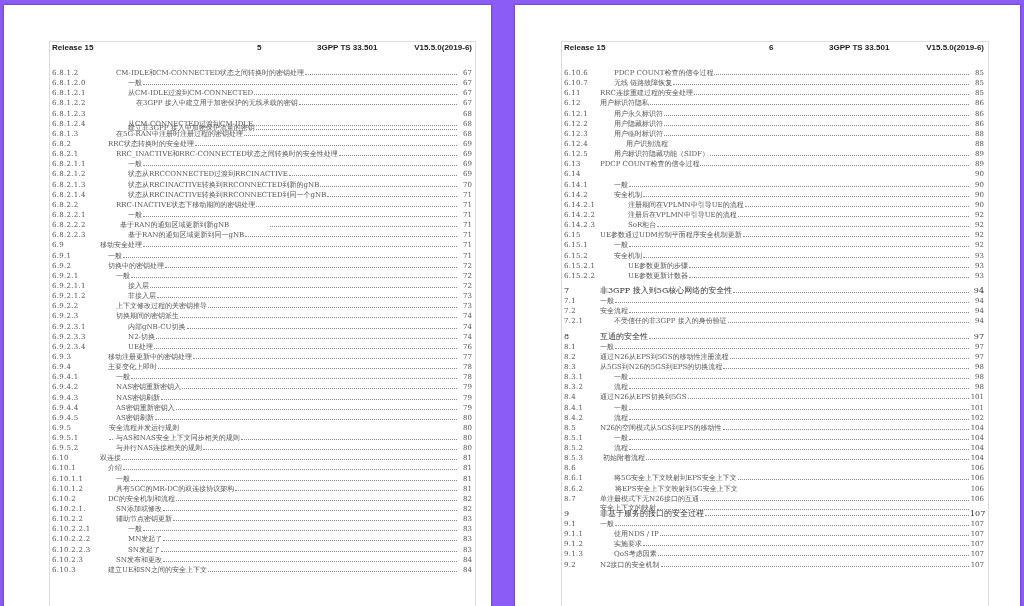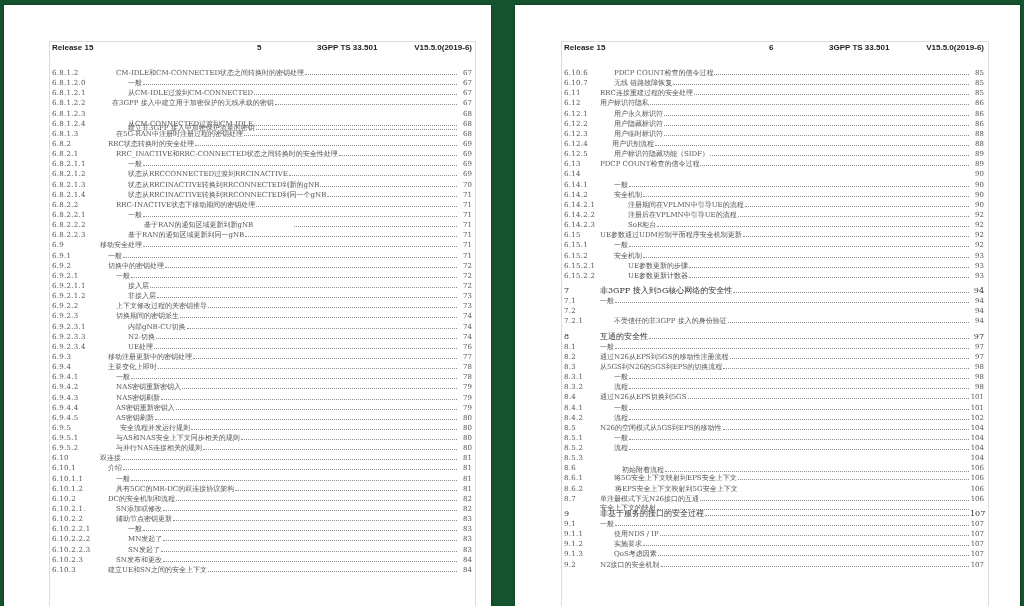--- a/index.html
+++ b/index.html
@@ -2,21 +2,21 @@
 <html><head>
   <meta charset="utf-8">
   <style>
     html, body { margin: 0; padding: 0; }
     body {
       width: 1024px; height: 606px; overflow: hidden;
       background: #6b6b6b;
       position: relative;
       font-family: "DejaVu Serif", serif;
     }
-    .viewer { position: absolute; inset: 0; background: #14532d; }
+    .viewer { position: absolute; inset: 0; background: #8b5cf6; }
     .page {
       position: absolute; top: 5px; height: 620px;
       background: #ffffff;
       box-shadow: 0 0 2px rgba(0,0,0,0.5);
       overflow: hidden;
     }
     .page.left { left: 4px; width: 487px; }
     .page.right { left: 515px; width: 505px; }
     .frame {
       position: absolute; top: 36px; bottom: -20px;
@@ -94,21 +94,21 @@
         <div class="row">
           <span class="num">6.8.1.2.1</span>
           <span class="title" style="left: 76px;">
             <span class="t">从CM-IDLE过渡到CM-CONNECTED</span>
             <span class="dots"></span>
           </span>
           <span class="pg">67</span>
         </div>
         <div class="row">
           <span class="num">6.8.1.2.2</span>
-          <span class="title" style="left: 60px;">
+          <span class="title" style="left: 84px;">
             <span class="t">在3GPP 接入中建立用于加密保护的无线承载的密钥</span>
             <span class="dots"></span>
           </span>
           <span class="pg">67</span>
         </div>
         <div class="row">
           <span class="num">6.8.1.2.3</span>
           <span class="title" style="left: 76px; margin-top: 14px;">
             <span class="t">建立非3GPP 接入中加密保护流量的密钥</span>
             <span class="dots"></span>
@@ -190,21 +190,21 @@
         <div class="row">
           <span class="num">6.8.2.2.1</span>
           <span class="title" style="left: 76px;">
             <span class="t">一般</span>
             <span class="dots"></span>
           </span>
           <span class="pg">71</span>
         </div>
         <div class="row">
           <span class="num">6.8.2.2.2</span>
-          <span class="title" style="left: 92px; gap: 40px;">
+          <span class="title" style="left: 68px; gap: 40px;">
             <span class="t">基于RAN的通知区域更新到新gNB</span>
             <span class="dots"></span>
           </span>
           <span class="pg">71</span>
         </div>
         <div class="row">
           <span class="num">6.8.2.2.3</span>
           <span class="title" style="left: 76px;">
             <span class="t">基于RAN的通知区域更新到同一gNB</span>
             <span class="dots"></span>
@@ -350,21 +350,21 @@
         <div class="row">
           <span class="num">6.9.4.5</span>
           <span class="title" style="left: 64px;">
             <span class="t">AS密钥刷新</span>
             <span class="dots"></span>
           </span>
           <span class="pg">80</span>
         </div>
         <div class="row">
           <span class="num">6.9.5</span>
-          <span class="title" style="left: 68px;">
+          <span class="title" style="left: 56px; flex-direction: column;">
             <span class="t">安全流程并发运行规则</span>
             <span class="dots"></span>
           </span>
           <span class="pg">80</span>
         </div>
         <div class="row">
           <span class="num">6.9.5.1</span>
           <span class="title" style="left: 64px;">
             <span class="t">与AS和NAS安全上下文同步相关的规则</span>
             <span class="dots"></span>
@@ -538,21 +538,21 @@
         <div class="row">
           <span class="num">6.12.3</span>
           <span class="title" style="left: 50px;">
             <span class="t">用户临时标识符</span>
             <span class="dots"></span>
           </span>
           <span class="pg">88</span>
         </div>
         <div class="row">
           <span class="num">6.12.4</span>
-          <span class="title" style="left: 48px;">
+          <span class="title" style="left: 61px; flex-direction: column;">
             <span class="t">用户识别流程</span>
             <span class="dots"></span>
           </span>
           <span class="pg">88</span>
         </div>
         <div class="row">
           <span class="num">6.12.5</span>
           <span class="title" style="left: 50px;">
             <span class="t">用户标识符隐藏功能（SIDF）</span>
             <span class="dots"></span>
@@ -662,20 +662,24 @@
         <div class="row">
           <span class="num">7.1</span>
           <span class="title" style="left: 36px;">
             <span class="t">一般</span>
             <span class="dots"></span>
           </span>
           <span class="pg">94</span>
         </div>
         <div class="row">
           <span class="num">7.2</span>
+          <span class="title" style="left: 36px;">
+            <span class="t">安全流程</span>
+            <span class="dots"></span>
+          </span>
           <span class="pg">94</span>
         </div>
         <div class="row">
           <span class="num">7.2.1</span>
           <span class="title" style="left: 50px;">
             <span class="t">不受信任的非3GPP 接入的身份验证</span>
             <span class="dots"></span>
           </span>
           <span class="pg">94</span>
         </div>
@@ -770,21 +774,21 @@
         <div class="row">
           <span class="num">8.5.2</span>
           <span class="title" style="left: 50px;">
             <span class="t">流程</span>
             <span class="dots"></span>
           </span>
           <span class="pg">104</span>
         </div>
         <div class="row">
           <span class="num">8.5.3</span>
-          <span class="title" style="left: 58px; margin-top: 12px;">
+          <span class="title" style="left: 39px;">
             <span class="t">初始附着流程</span>
             <span class="dots"></span>
           </span>
           <span class="pg">104</span>
         </div>
         <div class="row">
           <span class="num">8.6</span>
           <span class="title" style="left: 36px; margin-top: 40px;">
             <span class="t">安全上下文的映射</span>
             <span class="dots"></span>

